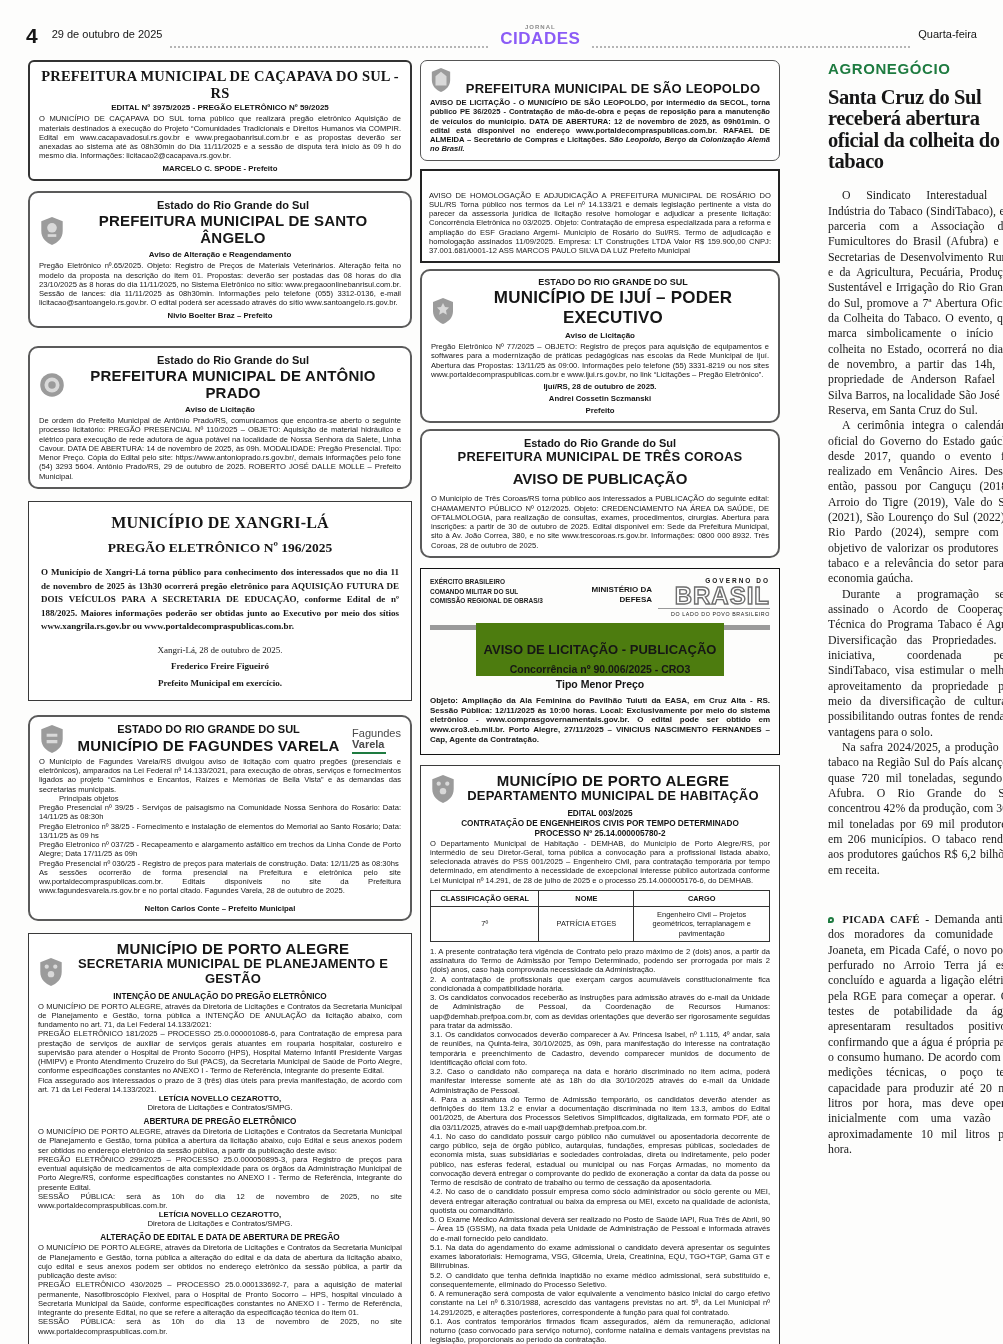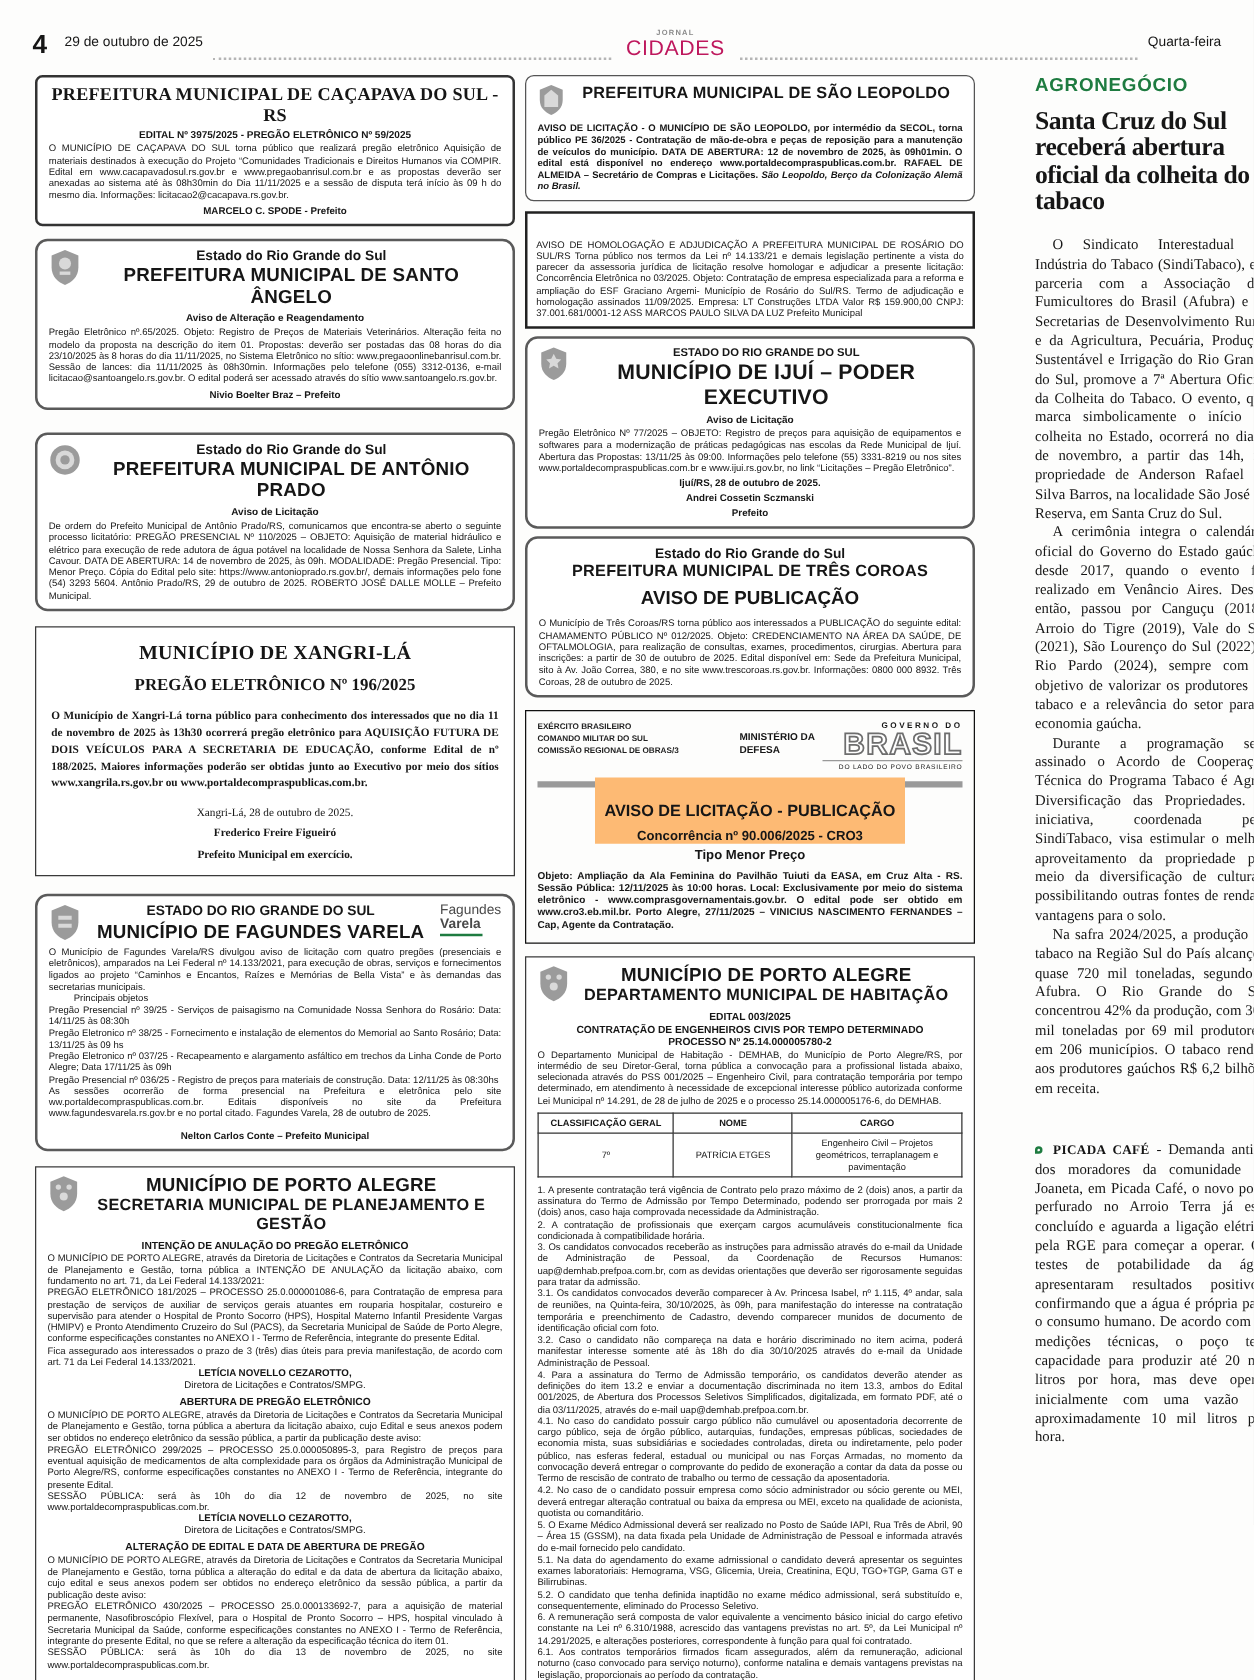--- a/index.html
+++ b/index.html
@@ -8,21 +8,21 @@
          background:#fdfdfc; color:#161616; font-family:"Liberation Sans", sans-serif; }
 
   
   .page-header { position:absolute; top:24px; left:26px; right:26px; height:32px;
                  display:flex; align-items:flex-start; }
   .pg-num { font-size:21px; font-weight:bold; margin-right:14px; }
   .pg-date { font-size:11px; margin-top:4px; }
   .hdr-rule { flex:1; border-bottom:2px dotted #b5b5b5; margin:0 8px; height:24px; }
   .masthead { text-align:center; line-height:1; padding:0 4px; }
   .mh-top { display:block; font-size:6px; letter-spacing:1px; color:#8a8a8a; font-weight:bold; }
-  .mh-main { display:block; font-size:17px; font-weight:normal; color:#be185d; letter-spacing:.5px; }
+  .mh-main { display:block; font-size:17px; font-weight:bold; color:#8b5cf6; letter-spacing:.5px; }
   .pg-weekday { font-size:11px; margin-top:4px; }
 
   
   .col { position:absolute; top:60px; }
   .col-left   { left:28px;  width:384px; }
   .col-mid    { left:420px; width:360px; }
   .col-right  { left:828px; width:186px; }
 
   
   .box { border:1px solid #3a3a3a; background:#fff; padding:6px 9px; margin-bottom:10px; }
@@ -31,21 +31,21 @@
 
   .state-line { text-align:center; font-weight:bold; font-size:11px; line-height:1.2; }
   .n-title   { text-align:center; font-weight:bold; font-size:15px; line-height:1.15; letter-spacing:.2px; }
   .n-title.sm { font-size:13px; }
   .n-sub     { text-align:center; font-weight:bold; font-size:8px; margin:4px 0 2px; }
   .n-body    { font-size:7.6px; line-height:1.22; text-align:justify; }
   .n-body.bold { font-weight:bold; }
   .n-sig     { text-align:center; font-weight:bold; font-size:7.8px; margin-top:3px; }
   .n-sig.plain { font-weight:normal; }
 
-  .head-row { display:flex; align-items:flex-start; gap:0; margin-bottom:3px; }
+  .head-row { display:flex; align-items:flex-end; gap:0; margin-bottom:3px; }
   .head-row .titles { flex:1; }
   .crest { flex:0 0 auto; width:26px; height:30px; }
   .xangrila .n-title { font-family:"Liberation Serif", serif; font-size:16px; margin-top:4px; }
   .xangrila .n-sub2  { font-family:"Liberation Serif", serif; font-weight:bold; font-size:13.5px;
                        text-align:center; margin:8px 0 10px; }
   .xangrila .n-body  { font-family:"Liberation Serif", serif; font-size:9px; font-weight:bold; line-height:1.5; }
   .xangrila .n-sig   { font-family:"Liberation Serif", serif; font-size:9px; line-height:1.5; }
 
   .cacapava { border:2px solid #333; border-radius:6px; }
   .cacapava .n-title { font-family:"Liberation Serif", serif; font-size:14.5px; }
@@ -69,29 +69,29 @@
   .sec-h { text-align:center; font-weight:bold; font-size:8.2px; margin:5px 0 1px; }
   .sig-c { text-align:center; font-weight:bold; font-size:7.8px; }
   .sig-c.role { font-weight:normal; }
   .poa { min-height:540px; }
   .demhab { min-height:645px; }
 
   
   .exercito { border:1.5px solid #111; padding:8px 9px 9px; }
   .ex-head { display:flex; align-items:flex-start; gap:6px; }
   .ex-org { font-size:6.5px; font-weight:bold; line-height:1.5; color:#222; flex:1; }
-  .ex-min { font-size:8px; font-weight:bold; line-height:1.25; margin-top:8px; }
+  .ex-min { font-size:8px; font-weight:bold; text-align:right; line-height:1.25; margin-top:8px; }
   .gov-logo { flex:0 0 112px; text-align:right; }
   .gov-top { font-size:6.5px; font-weight:bold; letter-spacing:2px; }
   .gov-brasil { font-size:24px; font-weight:bold; letter-spacing:1px; color:#fff;
                 -webkit-text-stroke:1.4px #6e6e6e; line-height:1; }
   .gov-bottom { font-size:5.3px; letter-spacing:.6px; border-top:1px solid #999; padding-top:2px; }
   .ex-bar { height:5px; background:#9a9a9a; margin:8px 0 10px; }
   .ex-heading { text-align:center; margin-bottom:4px; }
-  .ex-heading span { background:#fdba74; font-weight:bold; font-size:13px; padding:19px 8px; }
+  .ex-heading span { background:#4d7c0f; font-weight:bold; font-size:13px; padding:19px 8px; }
   .ex-line1 { text-align:center; font-weight:bold; font-size:10.5px; margin-top:5px; }
   .ex-line2 { text-align:center; font-weight:bold; font-size:10.5px; margin:3px 0 6px; }
   .exercito .n-body { font-weight:bold; font-size:8px; }
 
   
   table.dm { width:100%; border-collapse:collapse; margin:5px 0; }
   table.dm th, table.dm td { border:1px solid #333; font-size:7.4px; text-align:center;
                              padding:3px 4px; line-height:1.25; }
   table.dm th { font-weight:bold; }
 

